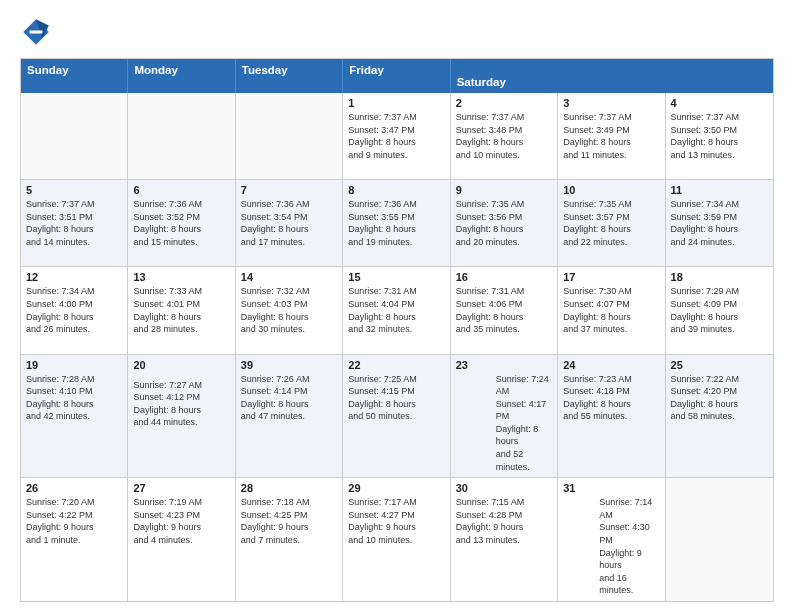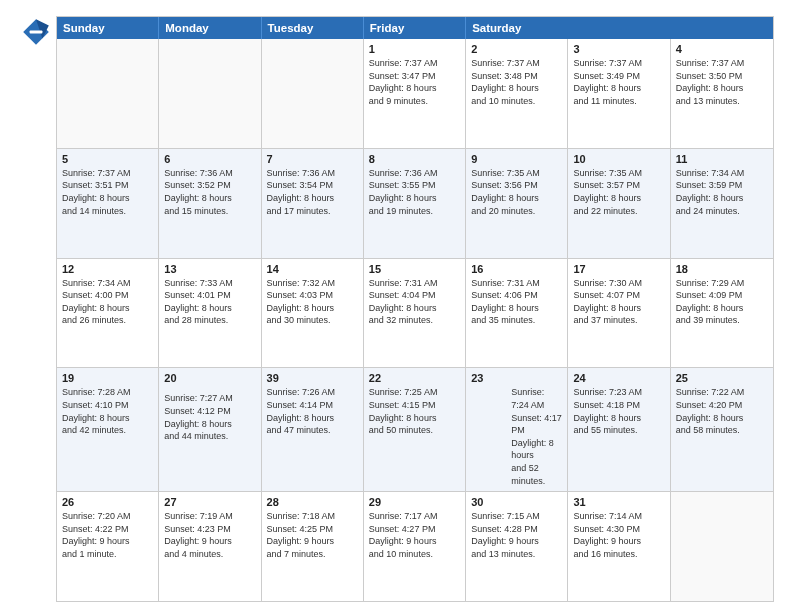--- a/index.html
+++ b/index.html
@@ -8,20 +8,21 @@
       background: #fff;
       width: 792px;
       height: 612px;
       overflow: hidden;
     }
     .page {
       width: 792px;
       height: 612px;
       padding: 16px 18px 10px 20px;
       display: flex;
+      flex-direction: column;
     }
     .header {
       display: flex;
       justify-content: space-between;
       align-items: flex-start;
       margin-bottom: 10px;
     }
     .logo {
       display: flex;
       align-items: center;
@@ -72,21 +73,21 @@
       background: #2a6db5;
     }
     .cal-header-cell {
       color: #fff;
       font-size: 11.5px;
       font-weight: bold;
       padding: 5px 6px;
       text-align: left;
       border-right: 1px solid #4a8dd5;
     }
-    .cal-header-cell:last-child { border-right: none; }
+    .cal-header-cell:last-child { border-right: none; margin-top: 12px; }
     .cal-body {
       flex: 1;
       display: flex;
       flex-direction: column;
     }
     .cal-row {
       display: grid;
       grid-template-columns: repeat(7, 1fr);
       flex: 1;
       border-top: 1px solid #ccc;
@@ -363,21 +364,21 @@
           </div>
           <div class="cal-cell">
             <div class="day-number">30</div>
             <div class="day-info" style="white-space: pre-line;">Sunrise: 7:15 AM
 Sunset: 4:28 PM
 Daylight: 9 hours
 and 13 minutes.</div>
           </div>
           <div class="cal-cell">
             <div class="day-number">31</div>
-            <div class="day-info" style="white-space: pre-line;">Sunrise: 7:14 AM
+            <div class="day-info" style="white-space: pre-line; margin-left: 36px;">Sunrise: 7:14 AM
 Sunset: 4:30 PM
 Daylight: 9 hours
 and 16 minutes.</div>
           </div>
           <div class="cal-cell empty"></div>
         </div>
       </div>
   </div>
 </div>
 

